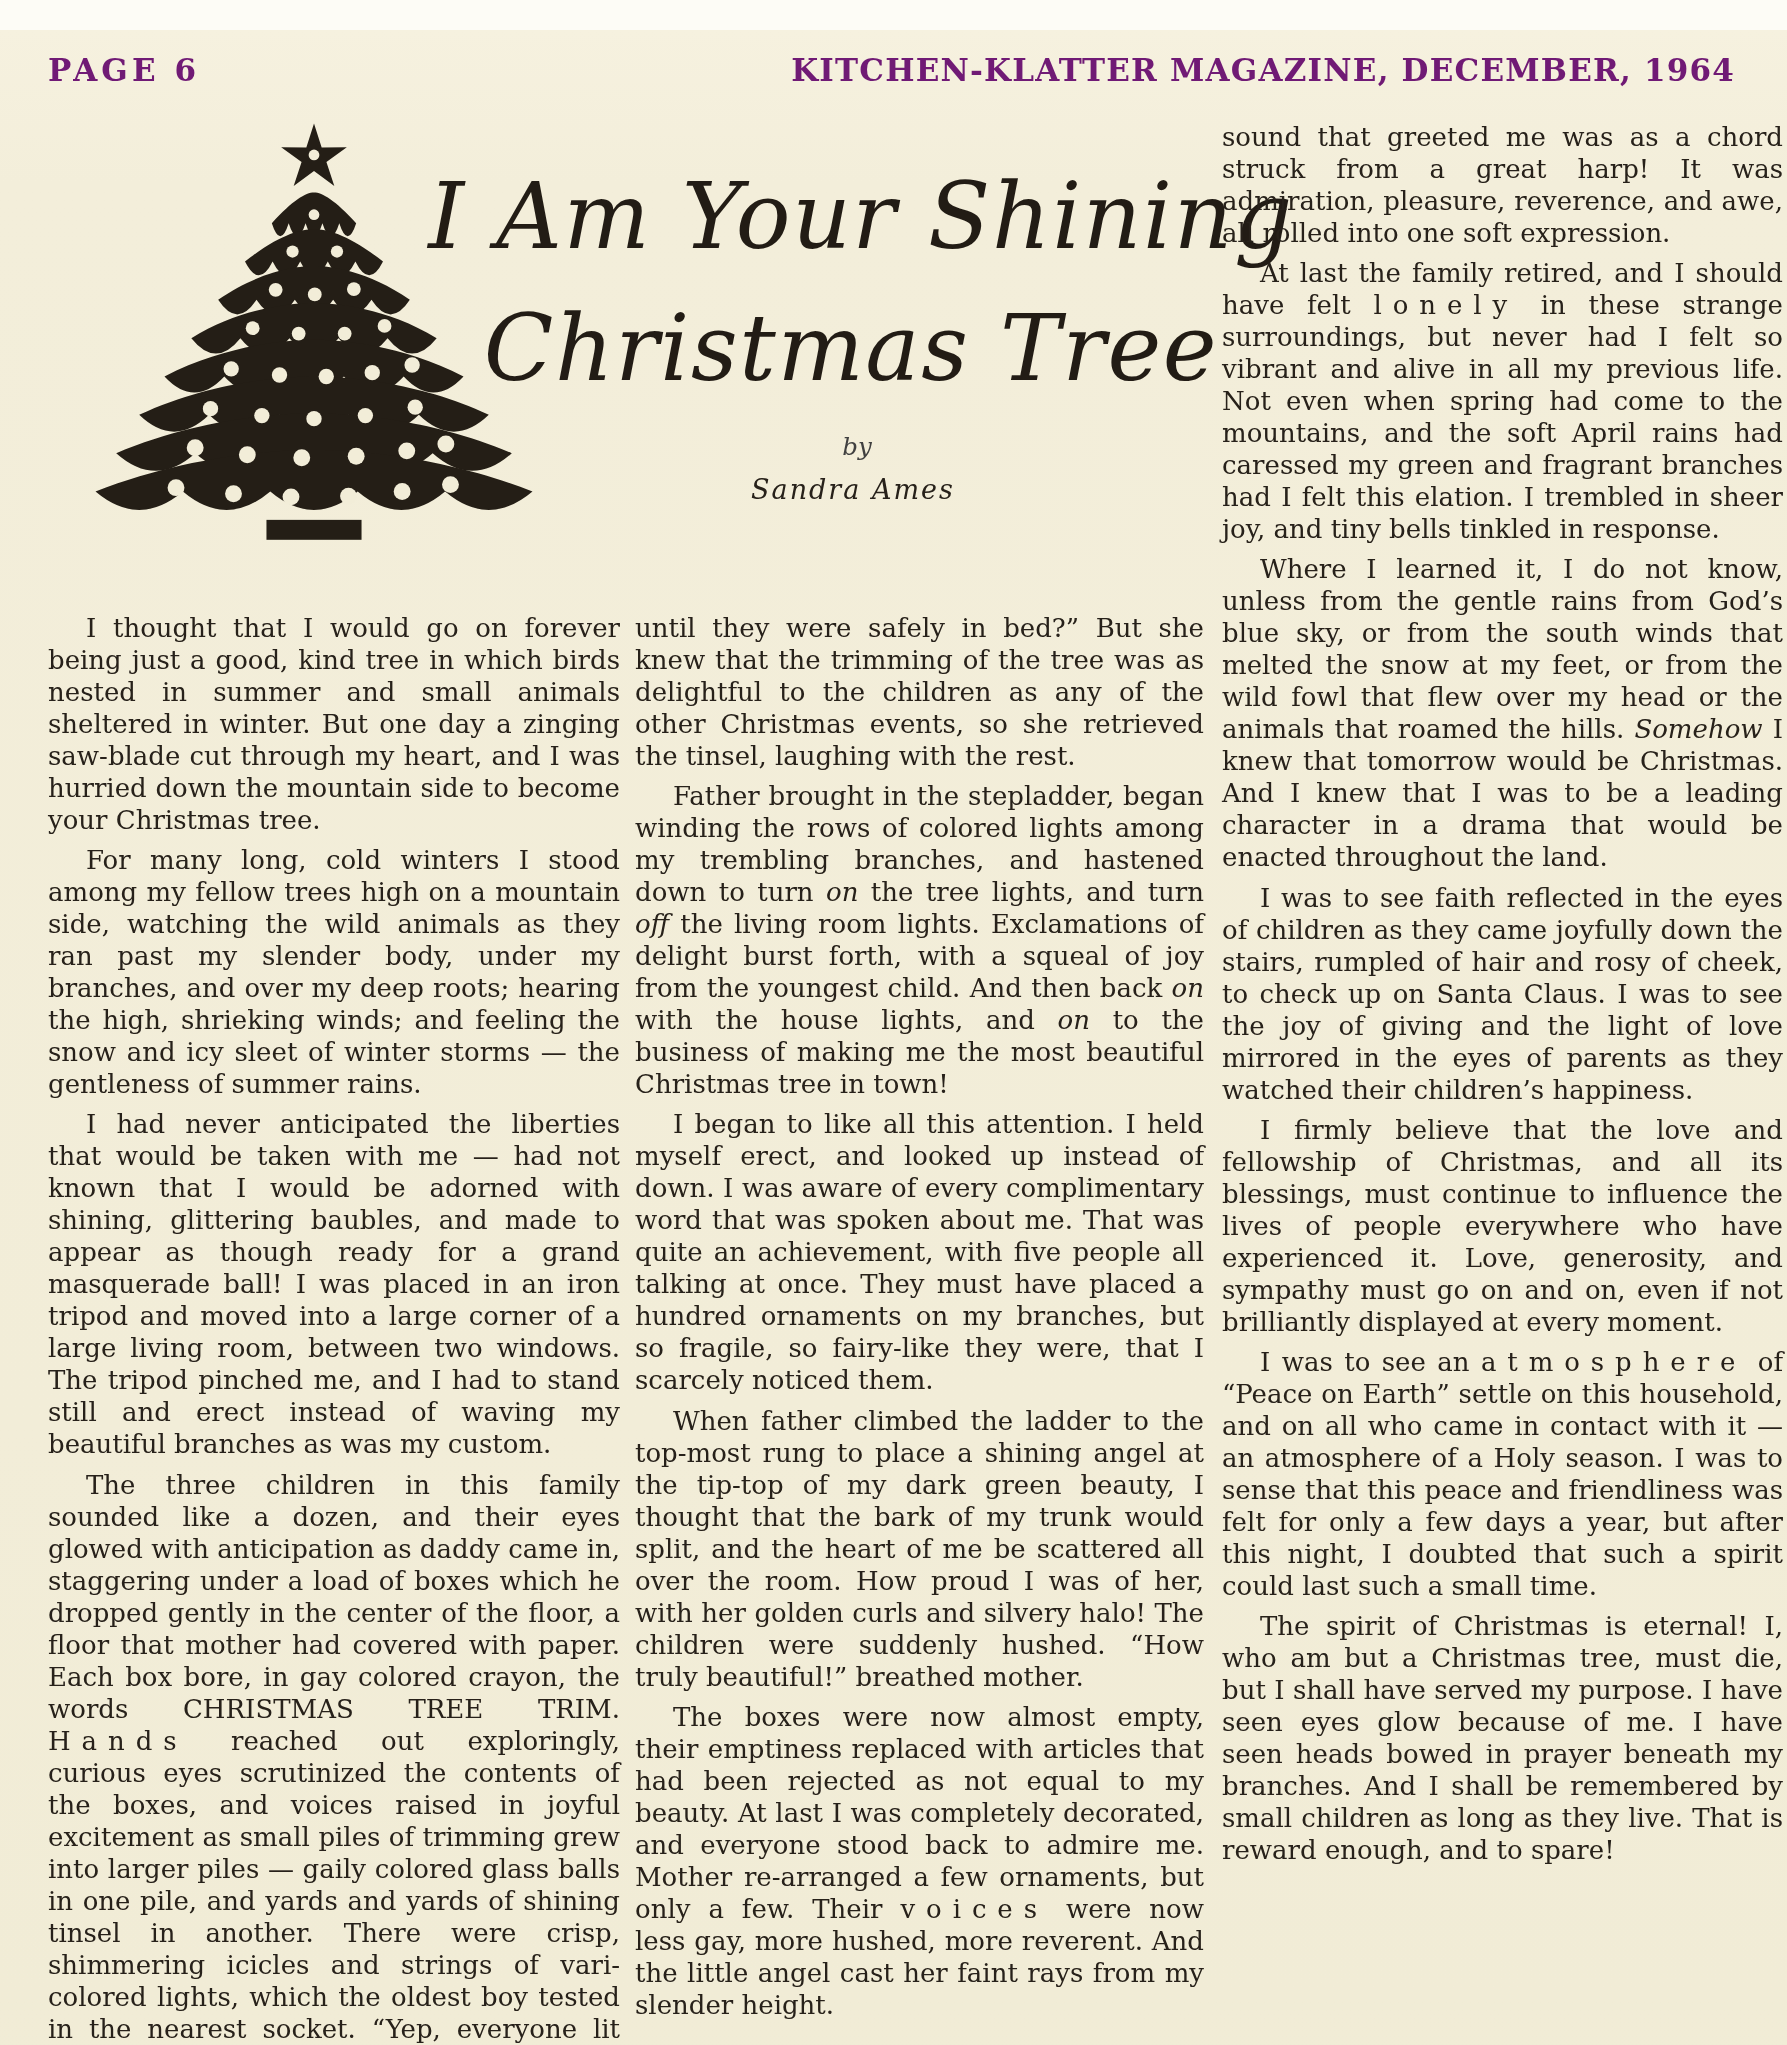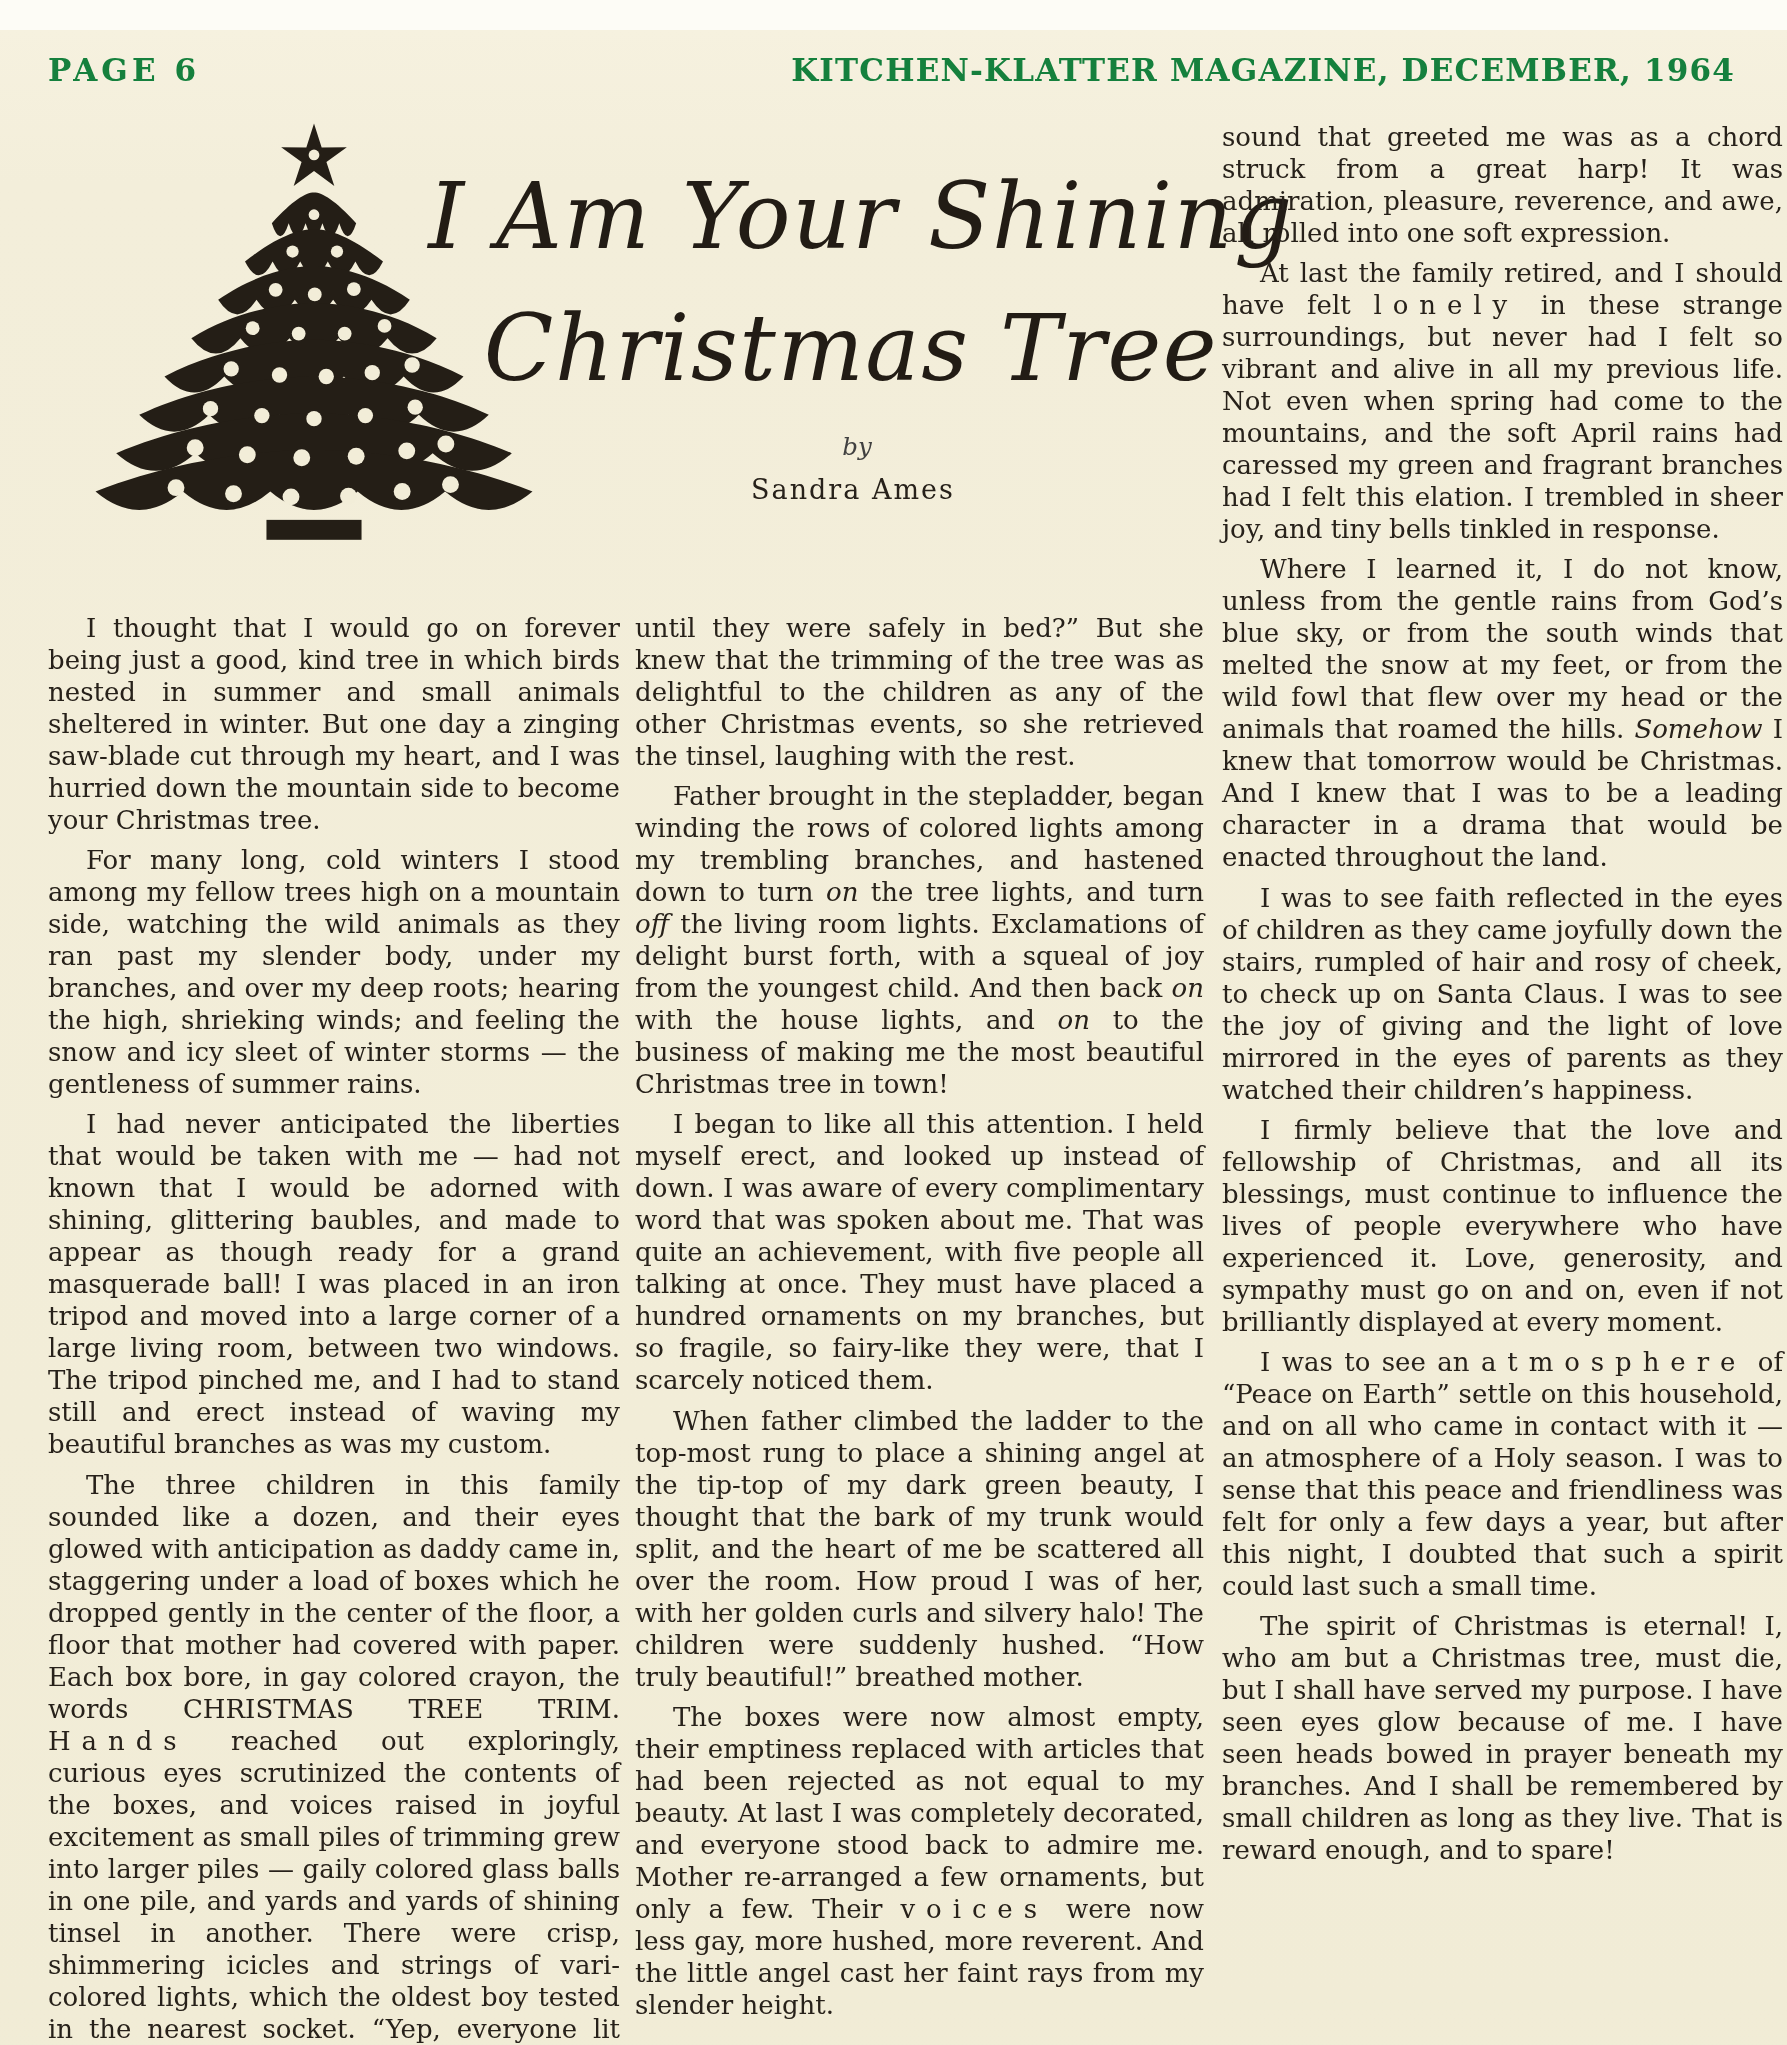--- a/index.html
+++ b/index.html
@@ -12,38 +12,38 @@
     overflow:hidden;
   }
   .paper{
     position:absolute;left:0;top:30px;width:100%;height:2538px;
     background:linear-gradient(180deg,#f6f1df 0%,#f3eeda 6%,#f2edd8 55%,#f0ebd4 100%);
   }
   .top-edge{
     position:absolute;left:0;top:0;width:100%;height:30px;
     background:#fdfcf6;
   }
-  .hdr-label{position:absolute;top:52px;font-size:31px;font-weight:bold;color:#15803d;white-space:nowrap;}
+  .hdr-label{position:absolute;top:52px;font-size:31px;font-weight:bold;color:#701a75;white-space:nowrap;}
   .page-label{left:48px;letter-spacing:4.1px;}
   .mag-label{right:52px;letter-spacing:1.2px;}
   .tree{position:absolute;left:84px;top:119px;width:460px;height:446px;}
   .title-line{
     position:absolute;transform:translateX(-50%);
     font-style:italic;font-size:91px;white-space:nowrap;
     color:#221c15;letter-spacing:1.6px;
   }
   .t1{left:861px;top:164px;}
   .t2{left:851px;top:296px;}
   .byline-by{
     position:absolute;left:857px;top:432px;transform:translateX(-50%);
     font-style:italic;font-size:24.5px;color:#404040;
   }
   .byline-author{
     position:absolute;left:853px;top:474px;transform:translateX(-50%);
-    font-size:27px;letter-spacing:2px;color:#27211a;white-space:nowrap;
+    font-style:italic;font-size:27px;letter-spacing:2px;color:#27211a;white-space:nowrap;
   }
   .col{
     position:absolute;
     font-size:26px;line-height:32px;
     text-align:justify;text-justify:inter-word;
     color:#27211a;
   }
   .col1{left:48px;top:612px;width:572px;height:1923px;}
   .col2{left:635px;top:612px;width:569px;height:1923px;}
   .col3{left:1222px;top:121px;width:561px;height:2397px;}

